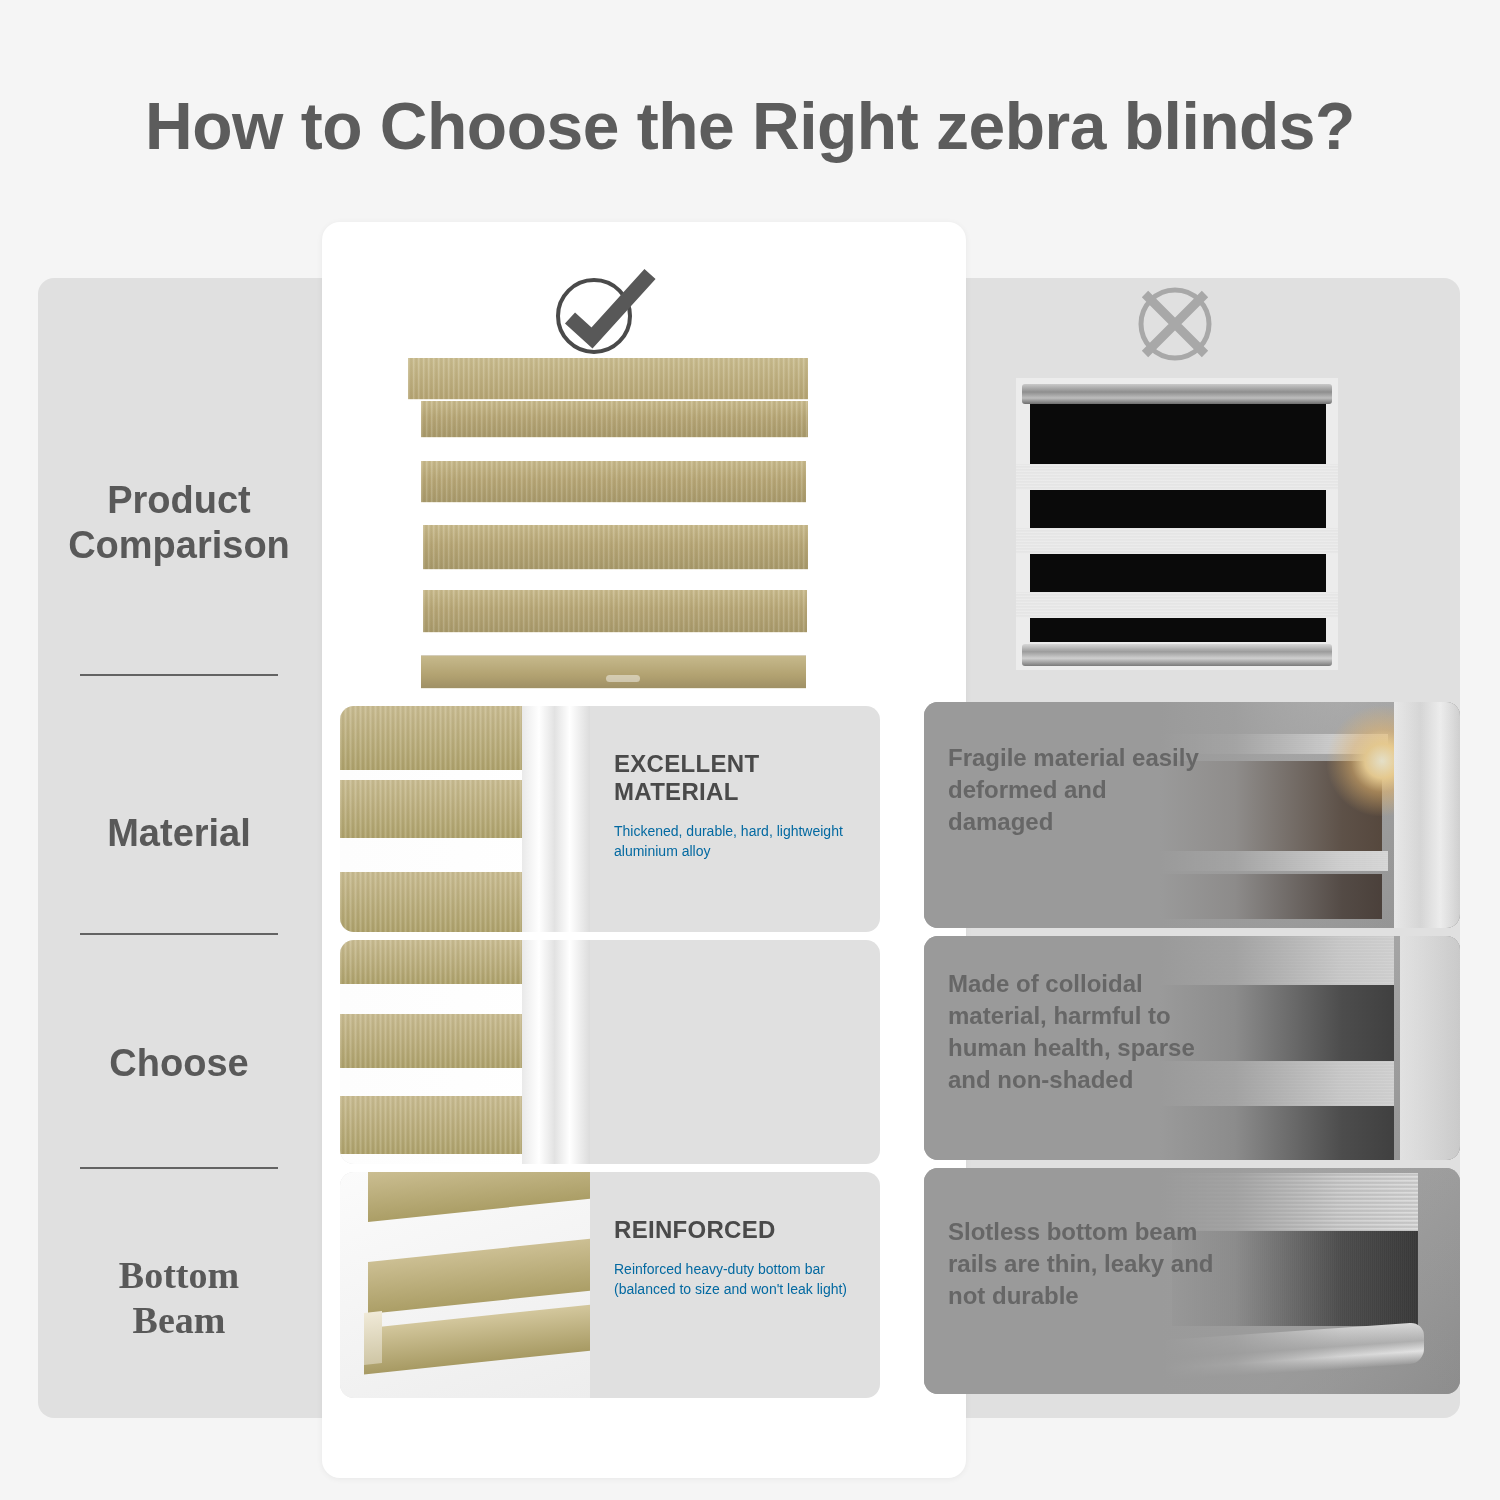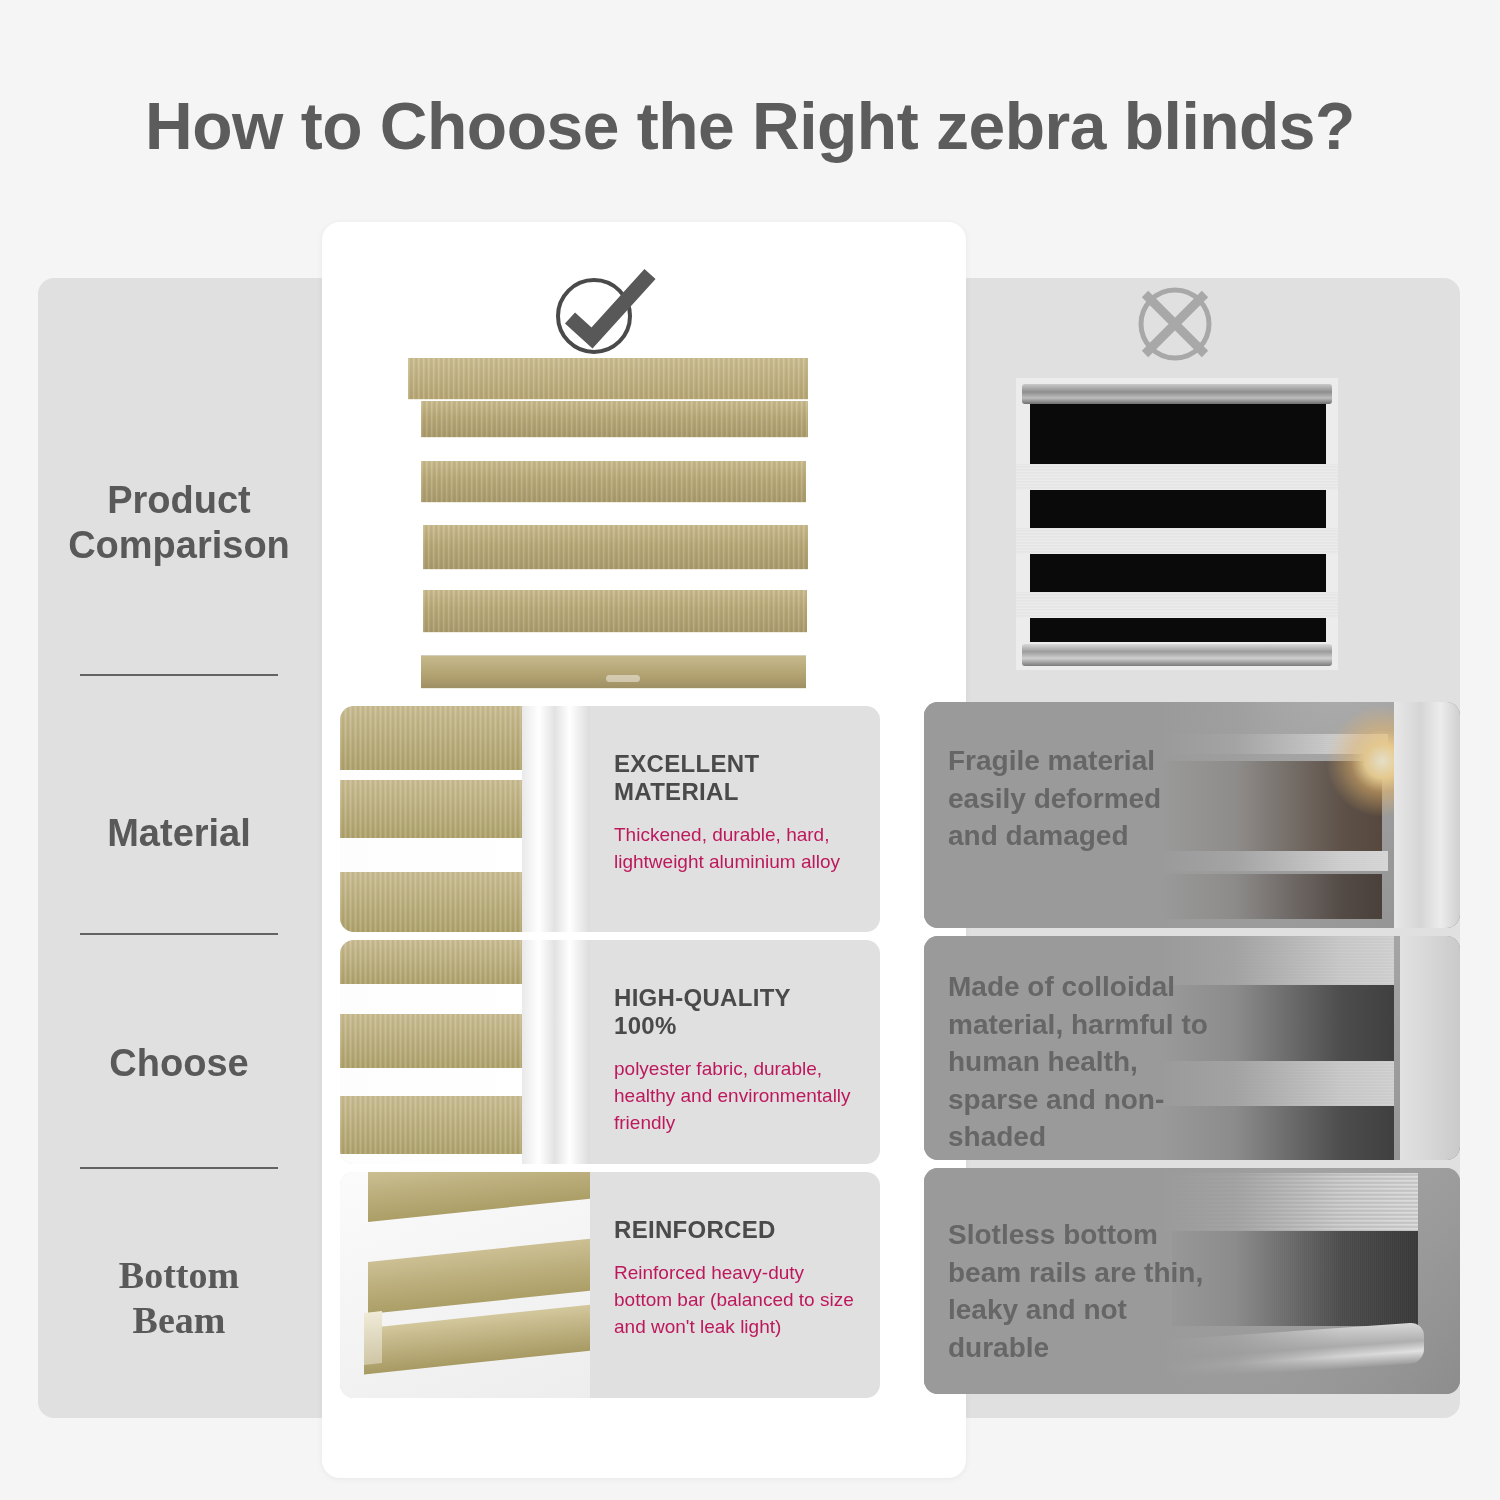--- a/index.html
+++ b/index.html
@@ -193,22 +193,22 @@
   .feature-photo { width: 250px; flex: none; position: relative; overflow: hidden; }
   .feature-text { flex: 1; padding: 44px 22px 0 24px; }
   .feature-title {
     font-size: 24px;
     font-weight: bold;
     color: #4a4a4a;
     margin-bottom: 16px;
     letter-spacing: 0.3px;
   }
   .feature-body {
-    font-size: 19px;
-    color: #be185d;
+    font-size: 14px;
+    color: #0369a1;
     line-height: 1.42;
   }
 
   
   .photo-frame-a {
     position: absolute; inset: 0;
     background: linear-gradient(90deg, #fdfdfd 0%, #ffffff 100%);
   }
   .photo-frame-a .band {
     position: absolute; left: 0; width: 190px;
@@ -258,21 +258,21 @@
   .bad-photo { position: absolute; right: 0; top: 0; width: 300px; height: 100%; }
   .bad-overlay {
     position: absolute; inset: 0;
     background: linear-gradient(90deg, #9a9a9a 0%, #9a9a9a 44%, rgba(154,154,154,0.88) 58%, rgba(154,154,154,0.35) 78%, rgba(154,154,154,0.1) 100%);
   }
   .bad-text {
     position: absolute;
     left: 24px;
     top: 40px;
     width: 268px;
-    font-size: 28px;
+    font-size: 24px;
     font-weight: bold;
     color: #666666;
     line-height: 1.34;
   }
   .bad-feature.b1 .bad-text { top: 32px; }
   .bad-feature.b2 .bad-text { top: 48px; }
 
   
   .flare-bg { position: absolute; inset: 0; background: linear-gradient(135deg, #cfcfcf 0%, #9d9d9d 60%, #8f8f8f 100%); }
   .flare-dark { position: absolute; left: 0; top: 26%; width: 74%; height: 42%; background: #3d2a1c; }
@@ -352,24 +352,20 @@
 
   <div class="feature f1">
     <div class="feature-photo">
       <div class="photo-frame-a">
         <div class="band" style="top:0;height:44px"></div>
         <div class="band" style="top:74px;height:54px"></div>
         <div class="band" style="top:156px;height:58px"></div>
         <div class="moulding"></div>
       </div>
     </div>
-    <div class="feature-text">
-      <div class="feature-title">HIGH-QUALITY 100%</div>
-      <div class="feature-body">polyester fabric, durable, healthy and environmentally friendly</div>
-    </div>
   </div>
 
   <div class="feature f2">
     <div class="feature-photo">
       <div class="photo-beam">
         <div class="bslat" style="top:-14px"></div>
         <div class="bslat" style="top:78px"></div>
         <div class="bbar"></div>
         <div class="cap"></div>
       </div>

